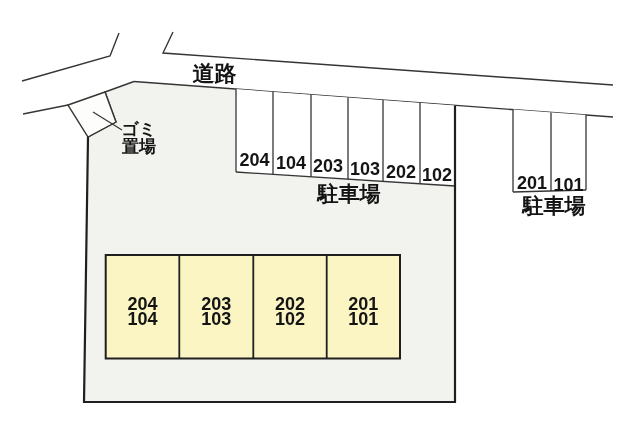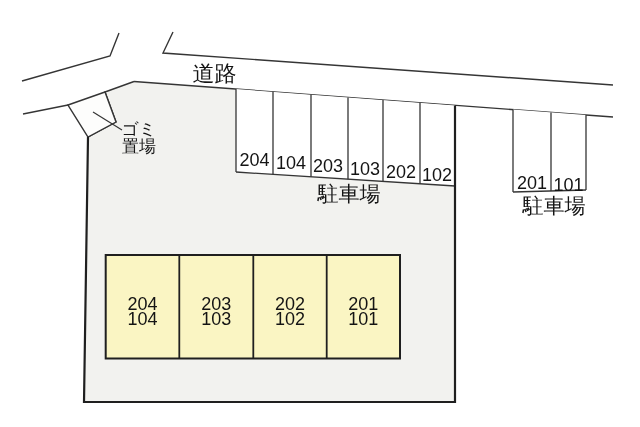--- a/index.html
+++ b/index.html
@@ -7,20 +7,21 @@
     padding: 0;
     background: #ffffff;
     width: 640px;
     height: 427px;
     overflow: hidden;
     font-family: "Liberation Sans", "DejaVu Sans", sans-serif;
   }
   #plan-wrap {
     width: 640px;
     height: 329px;
+    font-weight: bold;
   }
   svg {
     display: block;
   }
   svg text {
     font-family: "Liberation Sans", "DejaVu Sans", sans-serif;
     fill: #141414;
   }
 </style>
 </head>

